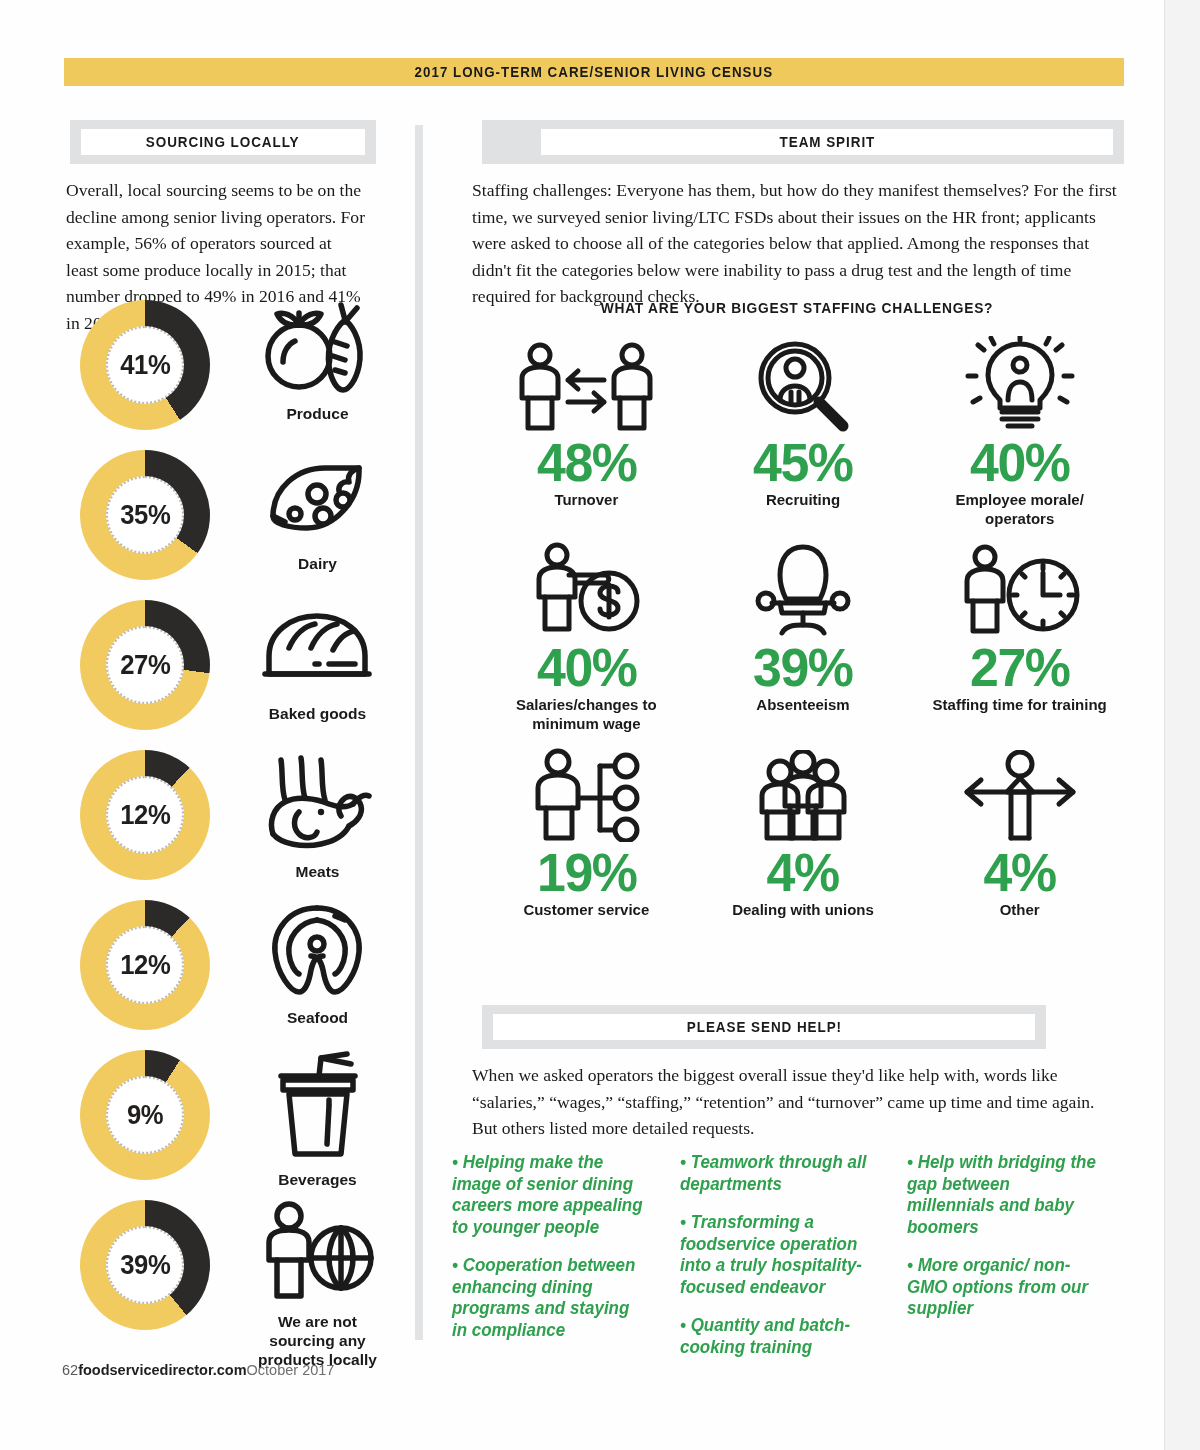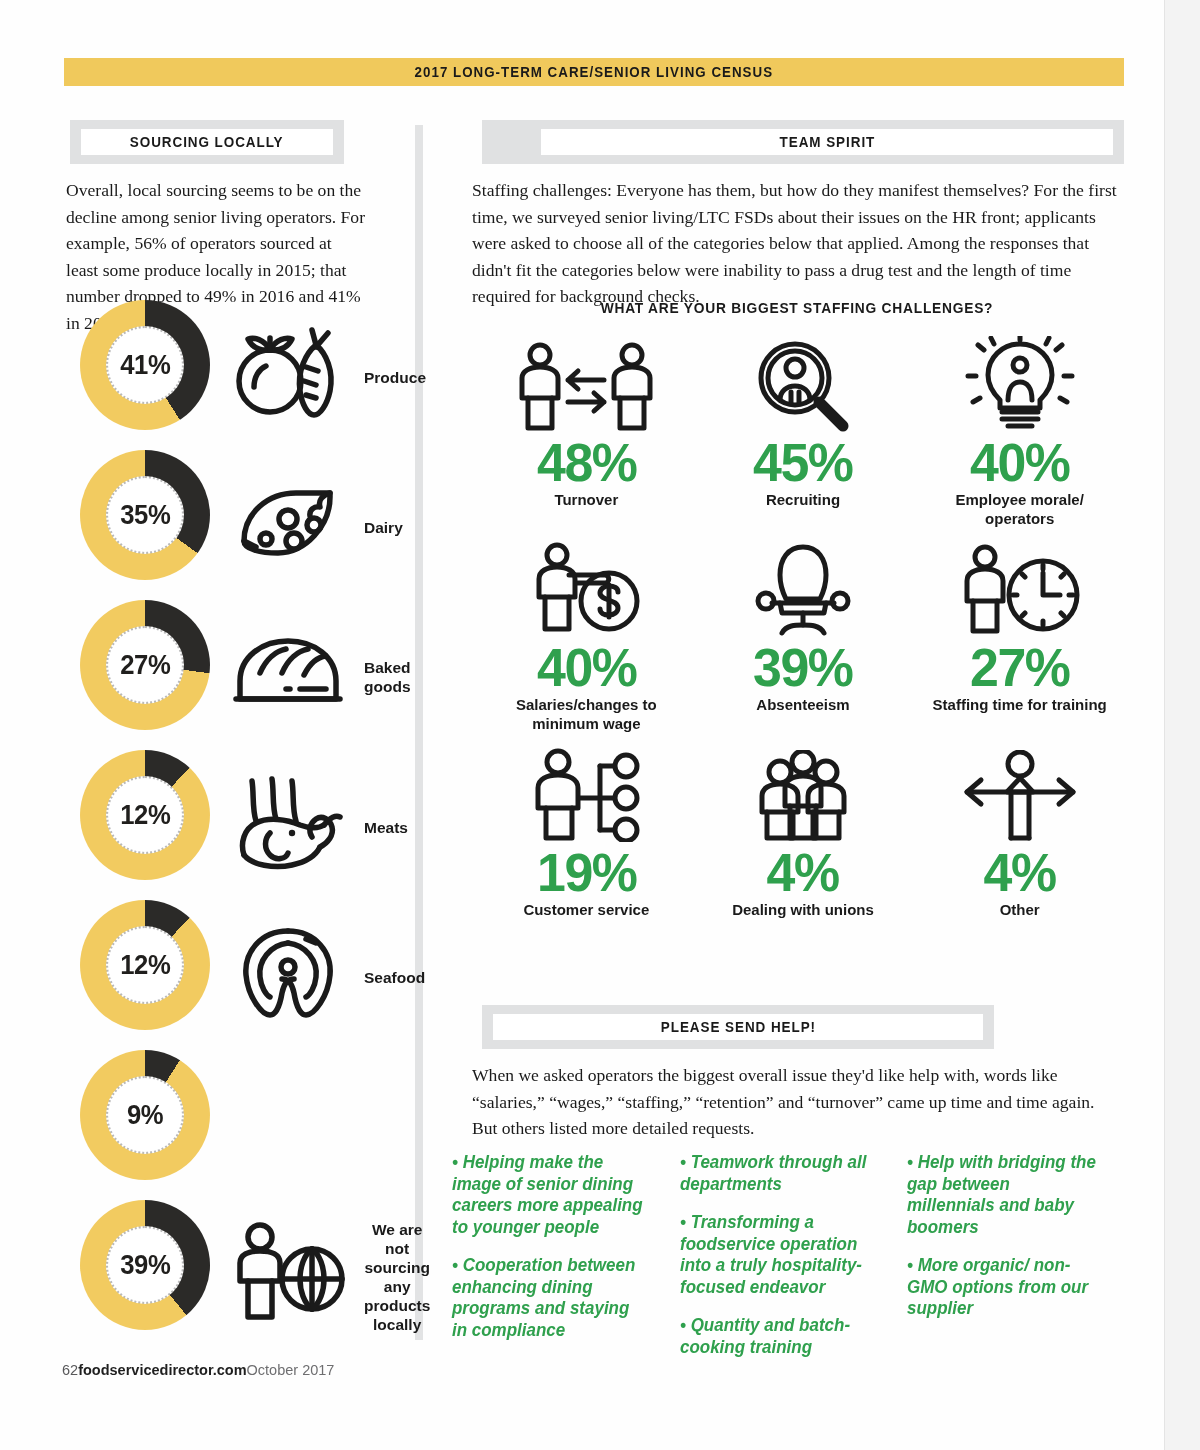--- a/index.html
+++ b/index.html
@@ -66,23 +66,23 @@
   }
   .sec-title {
     font-family: "Liberation Sans Narrow", "Liberation Sans", sans-serif;
     font-weight: bold;
     font-size: 14.5px;
     letter-spacing: 1.0px;
     color: #1a1a1a;
     transform: scaleX(0.93);
   }
 
-  #sec-sourcing { left: 70px; top: 120px; width: 274px; height: 44px; }
+  #sec-sourcing { left: 70px; top: 120px; width: 306px; height: 44px; }
   #sec-team     { left: 482px; top: 120px; width: 642px; height: 44px; padding-left: 48px; }
-  #sec-help     { left: 482px; top: 1005px; width: 512px; height: 44px; }
+  #sec-help     { left: 482px; top: 1005px; width: 564px; height: 44px; }
 
   
   .divider {
     position: absolute;
     left: 415px; top: 125px;
     width: 8px; height: 1215px;
     background: #e2e3e4;
   }
 
   
@@ -133,24 +133,23 @@
     color: #201f1d;
     letter-spacing: -0.5px;
     transform: scaleX(0.95);
   }
   .donut-side {
     position: absolute;
     left: 160px; top: 0;
     width: 175px;
     height: 150px;
     display: flex;
-    flex-direction: row;
+    flex-direction: column;
     align-items: center;
     justify-content: flex-start;
-    gap: 16px;
   }
   .food-icon { display: block; }
   .donut-label {
     font-family: "Liberation Sans", sans-serif;
     font-weight: bold;
     font-size: 15.5px;
     color: #1a1a1a;
     text-align: center;
     line-height: 19px;
     margin-top: 4px;
@@ -389,20 +388,32 @@
         </div>
       </div>
       <div class="donut-row" style="top: 1050px;">
         <div class="donut-wrap">
           <div class="donut" style="background:conic-gradient(#2b2a28 0deg 32.4deg, #f2cb60 32.4deg 360deg)">
             <div class="donut-hole">
               <span class="donut-value">9%</span>
             </div>
           </div>
         </div>
+        <div class="donut-side">
+          <span class="food-icon"><svg width="118" height="112" viewBox="0 0 118 112">
+    <path d="M30 44 L36 104 L82 104 L88 44 Z" style="fill:none;stroke:#1a1a1a;stroke-width:5.5;stroke-linecap:round;stroke-linejoin:round"></path>
+    <path d="M24 40 L94 40 L94 30 L24 30 Z" style="fill:none;stroke:#1a1a1a;stroke-width:5.5;stroke-linecap:round;stroke-linejoin:round"></path>
+    <path d="M22 26 L96 26" style="fill:none;stroke:#1a1a1a;stroke-width:5.5;stroke-linecap:round;stroke-linejoin:round"></path>
+    <path d="M60 26 L62 8 L88 4" style="fill:none;stroke:#1a1a1a;stroke-width:5.5;stroke-linecap:round;stroke-linejoin:round"></path>
+    <path d="M62 8 L92 14" style="fill:none;stroke:#1a1a1a;stroke-width:5.5;stroke-linecap:round;stroke-linejoin:round"></path>
+    <path d="M70 56 L68 94" style="fill:none;stroke:#1a1a1a;stroke-width:5.5;stroke-linecap:round;stroke-linejoin:round"></path>
+    <path d="M70 50 L70 54" style="fill:none;stroke:#1a1a1a;stroke-width:5.5;stroke-linecap:round;stroke-linejoin:round"></path>
+  </svg></span>
+          <span class="donut-label">Beverages</span>
+        </div>
       </div>
       <div class="donut-row" style="top: 1200px;">
         <div class="donut-wrap">
           <div class="donut" style="background:conic-gradient(#2b2a28 0deg 140.4deg, #f2cb60 140.4deg 360deg)">
             <div class="donut-hole">
               <span class="donut-value">39%</span>
             </div>
           </div>
         </div>
         <div class="donut-side">

